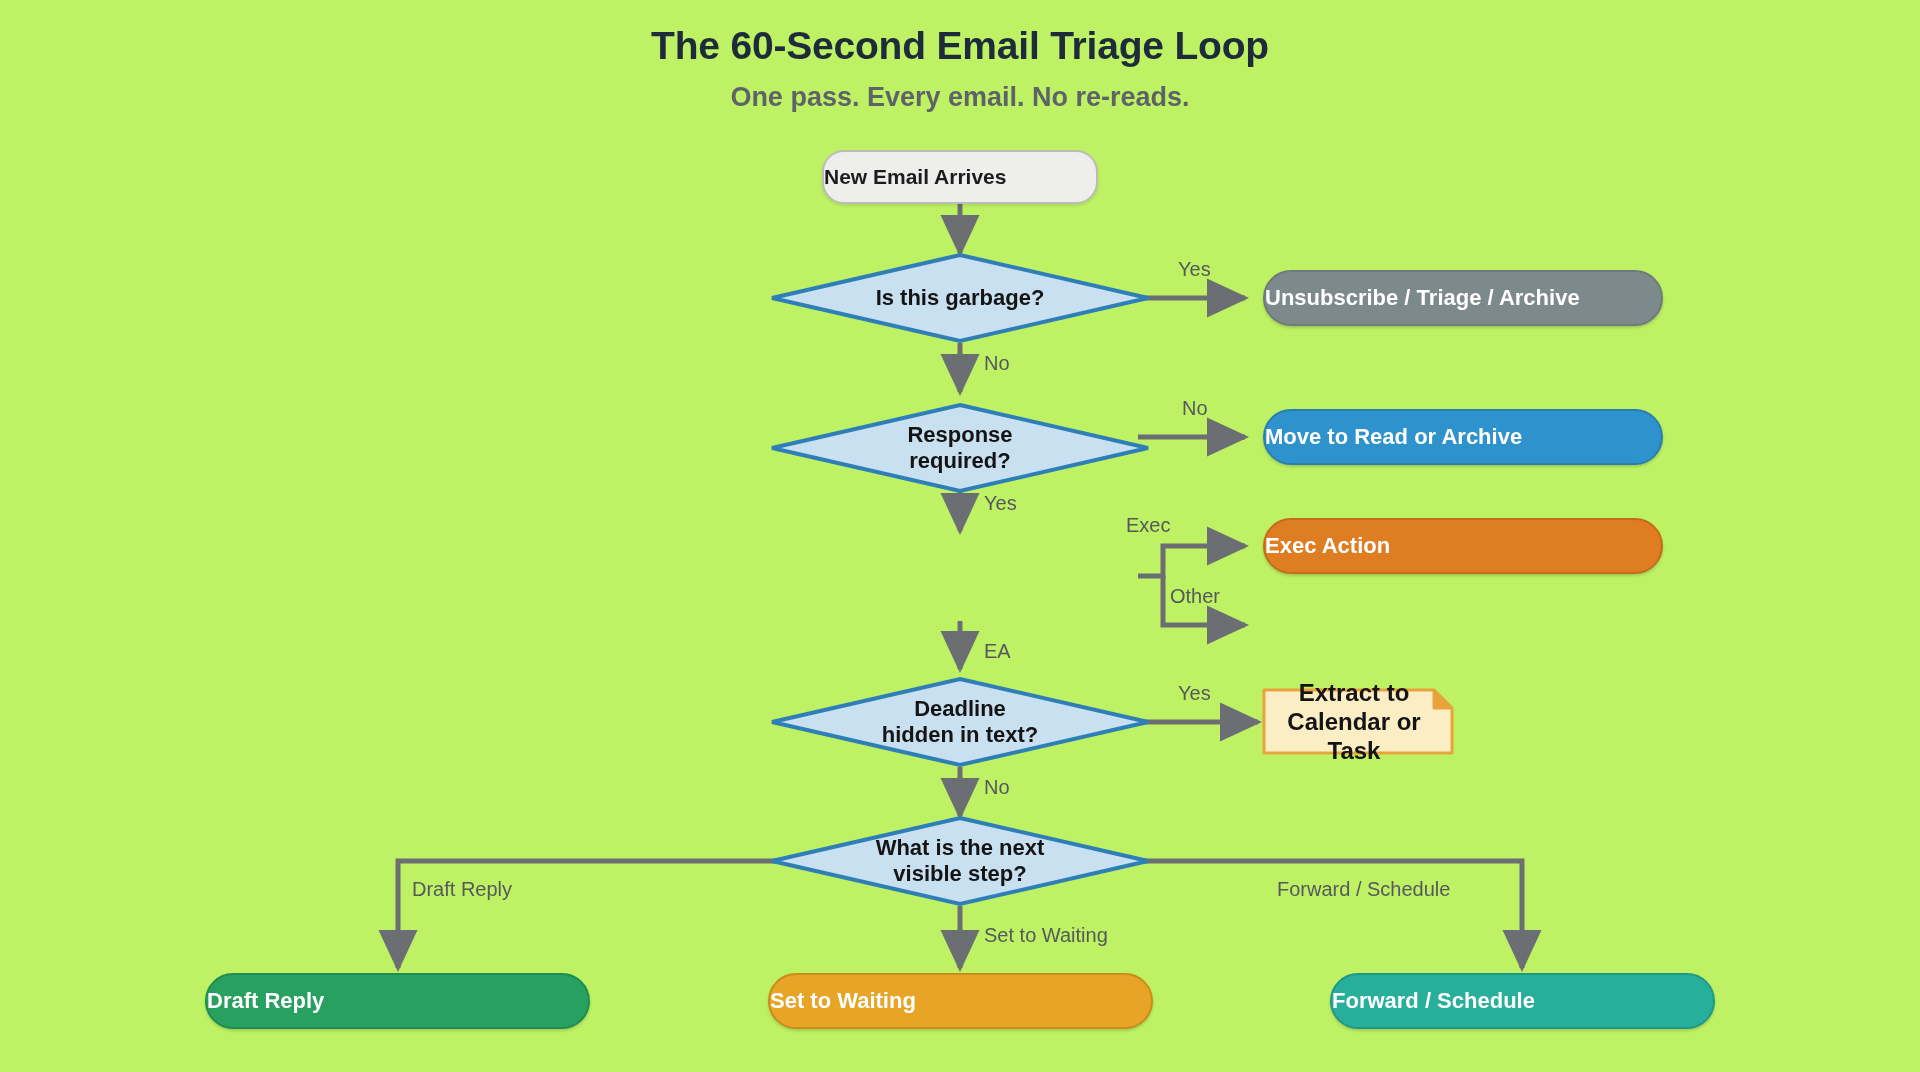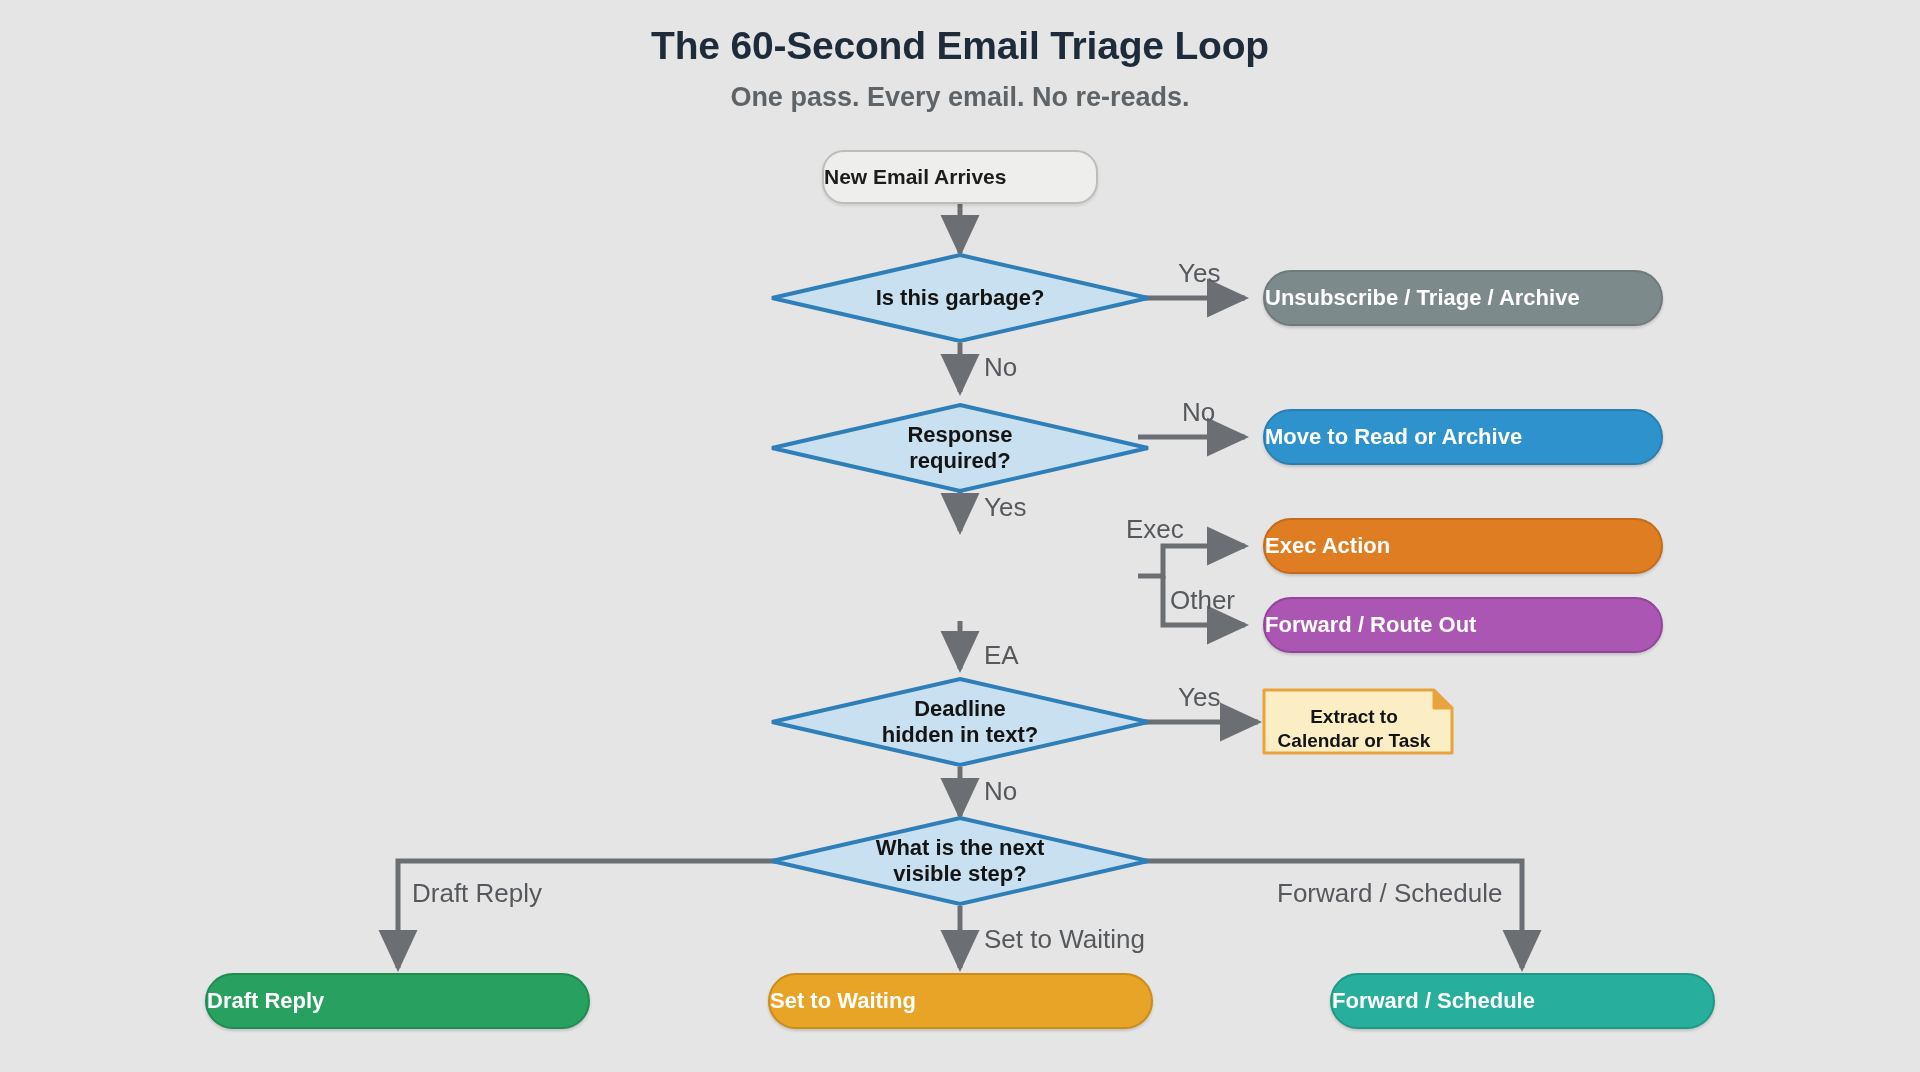--- a/index.html
+++ b/index.html
@@ -11,21 +11,21 @@
     width: 1920px;
     height: 1072px;
     overflow: hidden;
     font-family: "Liberation Sans", sans-serif;
     position: relative;
   }
   #canvas {
     position: relative;
     width: 1920px;
     height: 1072px;
-    background: #e5e5e5;
+    background: #bef264;
   }
   svg#edges {
     position: absolute;
     left: 0; top: 0;
     width: 1920px;
     height: 1072px;
     pointer-events: none;
   }
   .node {
     position: absolute;
@@ -108,40 +108,40 @@
     box-sizing: border-box;
   }
   .note .note-body {
     position: absolute;
     left: 0; top: 0;
     width: 100%;
     height: 100%;
   }
   .note .note-text {
     position: absolute;
-    left: 0; top: 7px;
+    left: 0; top: 0;
     width: 100%;
     height: 100%;
     display: flex;
     align-items: center;
     justify-content: center;
     text-align: center;
-    font-size: 19px;
+    font-size: 24px;
     font-weight: bold;
     color: #141414;
     line-height: 1.22;
     white-space: pre-line;
     padding-right: 8px;
     box-sizing: border-box;
   }
 
   
   .edge-label {
     position: absolute;
-    font-size: 26px;
+    font-size: 20px;
     color: #55595d;
     font-weight: normal;
     white-space: nowrap;
   }
 </style>
 </head>
 <body>
 
 <div id="canvas">
 
@@ -219,23 +219,20 @@
 
 
   <div class="edge-label" style="left:1126px; top:514px;">Exec</div>
   <div class="edge-label" style="left:1170px; top:585px;">Other</div>
   <div class="edge-label" style="left:984px; top:640px;">EA</div>
 
   <div class="node action" style="left:1263px; top:518px; width:400px; height:56px; background:#df7d22; border:2px solid #c46c1c;">
     <span>Exec Action</span>
   </div>
 
-  <div class="node action" style="left:1263px; top:597px; width:400px; height:56px; background:#ab56b3; border:2px solid #93449b;">
-    <span>Forward / Route Out</span>
-  </div>
 
   <div class="diamond-wrap" style="left:770px; top:677px; width:380px; height:90px;">
     <svg width="380" height="90" viewBox="0 0 380 90">
       <polygon points="190,2 378,45 190,88 2,45" fill="#c8e0f0" stroke="#2e7fb8" stroke-width="4"></polygon>
     </svg>
     <div class="diamond-label">Deadline
 hidden in text?</div>
   </div>
 
   <div class="edge-label" style="left:1178px; top:682px;">Yes</div>

